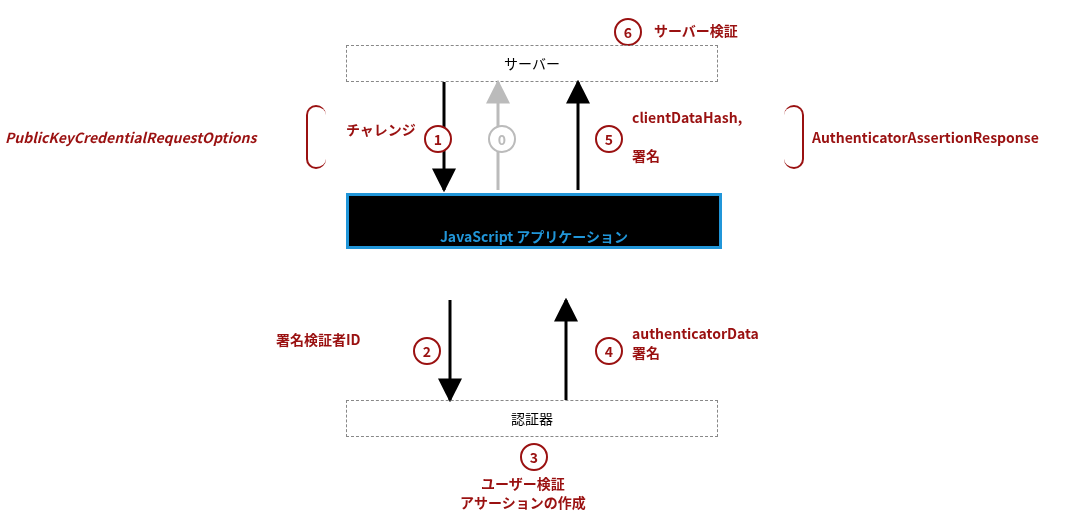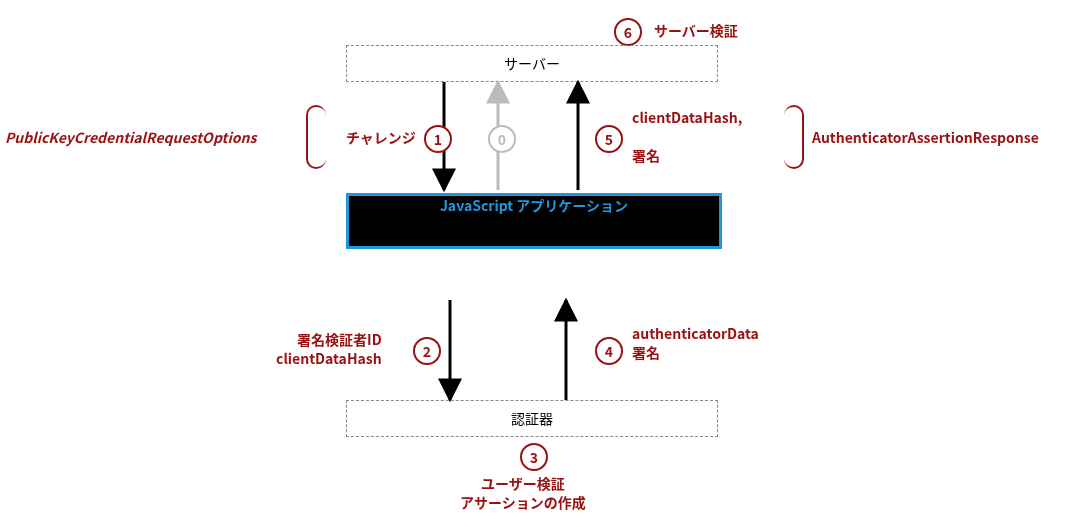--- a/index.html
+++ b/index.html
@@ -70,21 +70,21 @@
     font-size: 18px;
   }
 
   
   .solid {
     position: absolute;
     background: #000;
     border: 3px solid var(--blue);
     color: var(--blue);
     display: flex;
-    align-items: flex-start;
+    align-items: flex-end;
     justify-content: center;
     font-weight: 700;
     font-size: 18px;
   }
 
   svg { position: absolute; overflow: visible; }
 </style>
 </head>
 <body>
 
@@ -107,21 +107,21 @@
       </marker>
     </defs>
 
     <line x1="444" y1="82" x2="444" y2="190" stroke="#000" stroke-width="3" marker-end="url(#ah-black)"></line>
 
     <line x1="498" y1="190" x2="498" y2="82" stroke="#bbb" stroke-width="3" marker-end="url(#ah-grey)"></line>
 
     <line x1="578" y1="190" x2="578" y2="82" stroke="#000" stroke-width="3" marker-end="url(#ah-black)"></line>
   </svg>
 
-  <div class="lbl" style="left:346px; top:128px;text-align:center;">チャレンジ</div>
+  <div class="lbl" style="left:346px; top:120px;text-align:center;">チャレンジ</div>
   <div class="step" style="left:424px; top:125px;">1</div>
   <div class="step grey" style="left:488px; top:125px;">0</div>
   <div class="step" style="left:595px; top:125px;">5</div>
   <div class="lbl" style="left:632px; top:108px; text-align:left;">
     <span>clientDataHash,</span><br>
     <br>
     <span>署名</span>
   </div>
 
   <div class="lbl" style="left:5px; top:128px;font-style:italic;">PublicKeyCredentialRequestOptions</div>
@@ -135,21 +135,20 @@
   </div>
 
 
   <svg width="1067" height="527" style="left:0;top:0;">
     <line x1="450" y1="300" x2="450" y2="400" stroke="#000" stroke-width="3" marker-end="url(#ah-black)"></line>
     <line x1="566" y1="400" x2="566" y2="300" stroke="#000" stroke-width="3" marker-end="url(#ah-black)"></line>
   </svg>
 
   <div class="lbl" style="left:276px; top:330px; text-align:right;">
     <span>署名検証者ID</span><br>
-    <span>clientDataHash</span>
   </div>
   <div class="step" style="left:413px; top:337px;">2</div>
 
   <div class="step" style="left:595px; top:337px;">4</div>
   <div class="lbl" style="left:632px; top:324px; text-align:left;">
     <span>authenticatorData</span><br>
     <span>署名</span>
   </div>
 
   <div class="dashed" style="left:346px; top:400px; width:370px; height:35px;">

